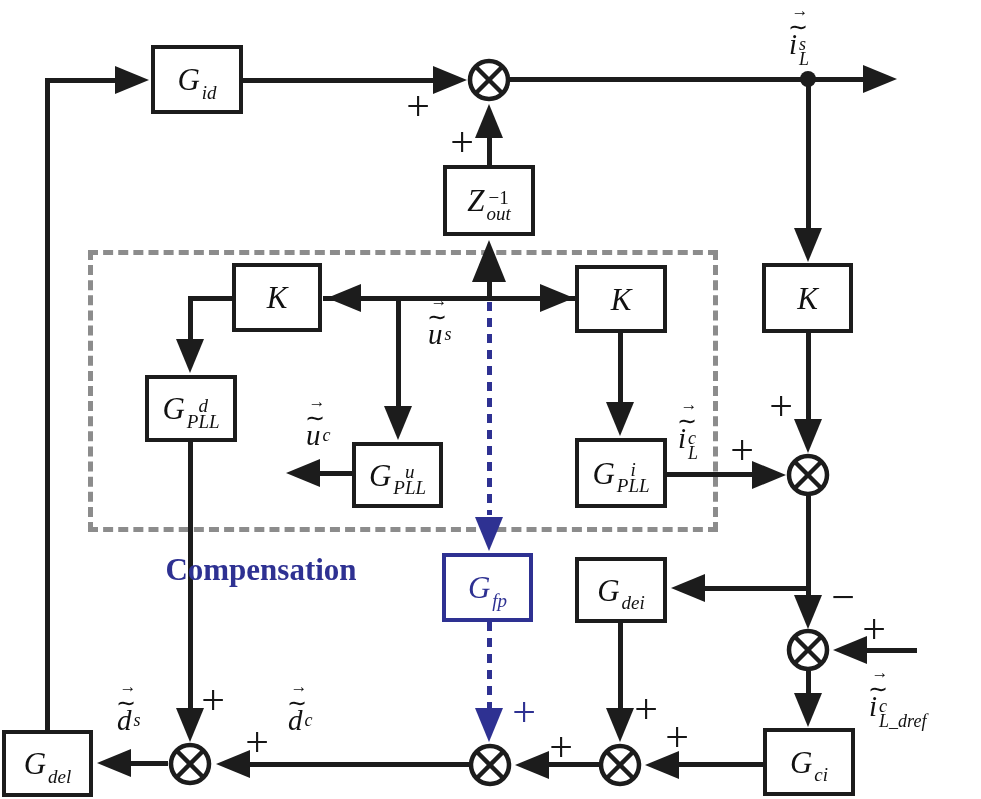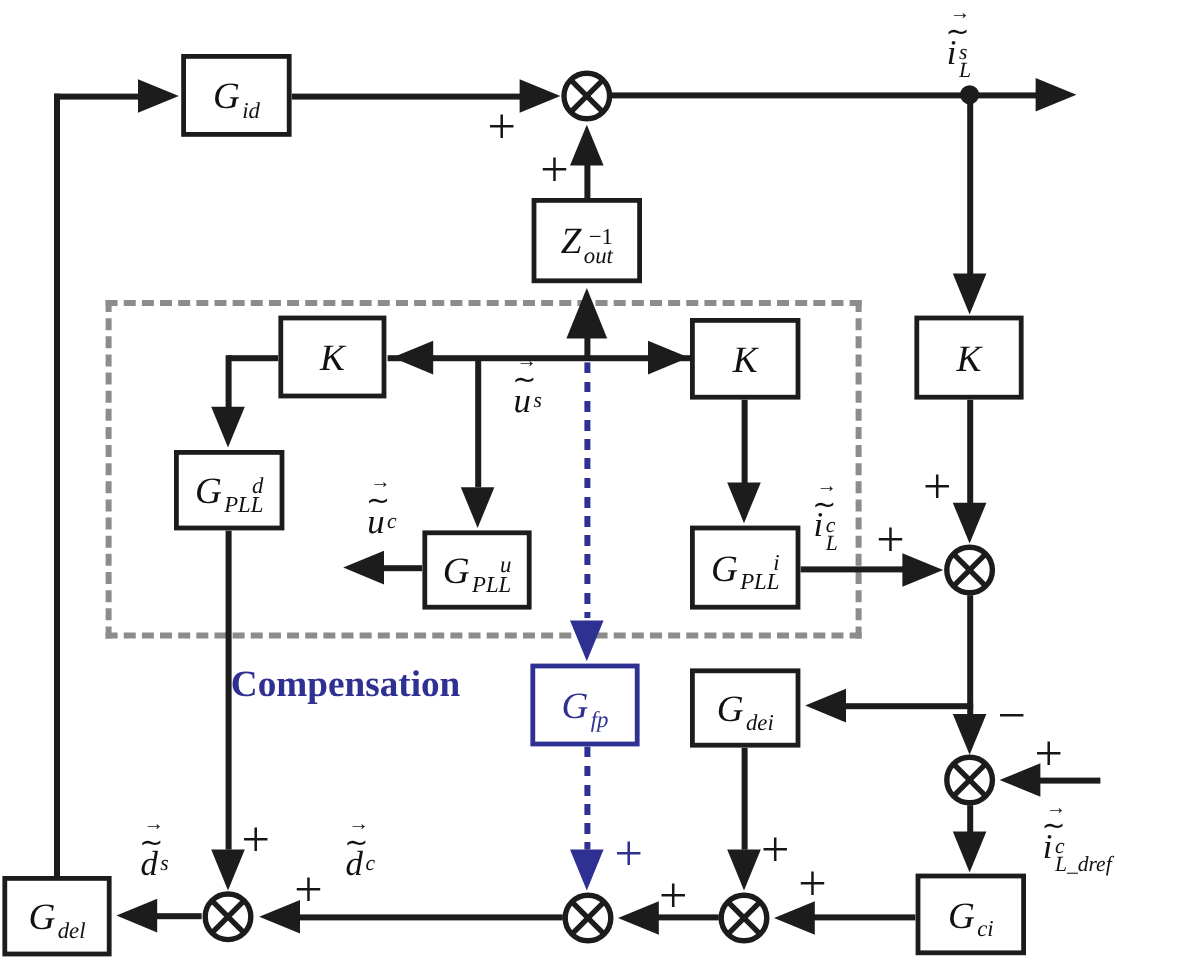--- a/index.html
+++ b/index.html
@@ -22,21 +22,21 @@
   .ah-u.big { border-bottom-width:42px; border-left-width:17px; border-right-width:17px; }
   .ah-d.blue { border-top-color:#2e3192; }
   
   .block {
     position:absolute; border:4px solid #1c1c1c; background:#ffffff; box-sizing:border-box;
     display:flex; align-items:center; justify-content:center;
   }
   .block.blue { border-color:#2e3192; }
   .block.blue .blabel { color:#2e3192; }
   .blabel { font-style:italic; font-size:31px; color:#111; display:inline-flex; align-items:center; line-height:1; }
-  .bscripts { display:inline-flex; flex-direction:column; align-items:flex-end; font-size:19px; line-height:1; margin-left:2px; transform:translateY(3px); }
+  .bscripts { display:inline-flex; flex-direction:column; align-items:center; font-size:19px; line-height:1; margin-left:2px; transform:translateY(3px); }
   .bsup, .bsub { display:block; height:16px; }
   .rm .bsup { font-style:normal; }
   
   .sum { position:absolute; }
   .dot { position:absolute; width:16px; height:16px; border-radius:50%; background:#1c1c1c; }
   
   .pllbox { position:absolute; border:5px dashed #8c8c8c; box-sizing:border-box; background:transparent; }
   
   .sig { position:absolute; font-style:italic; font-size:29px; color:#111; line-height:1; white-space:nowrap; }
   .sig .base { position:relative; display:inline-block; }
@@ -298,17 +298,17 @@
   <span class="sign" style="left:742px;top:450px">+</span>
   <span class="sign" style="left:843px;top:597px">−</span>
   <span class="sign" style="left:874px;top:629px">+</span>
   <span class="sign" style="left:646px;top:709px">+</span>
   <span class="sign" style="left:677px;top:737px">+</span>
   <span class="sign blue" style="left:524px;top:712px">+</span>
   <span class="sign" style="left:561px;top:747px">+</span>
   <span class="sign" style="left:213px;top:700px">+</span>
   <span class="sign" style="left:257px;top:742px">+</span>
 
-  <div class="comp" style="left:168px;top:553px;width:240px">
+  <div class="comp" style="left:141px;top:553px;width:240px">
     <div>Compensation</div>
   </div>
 
 </div>
 
 </body></html>

